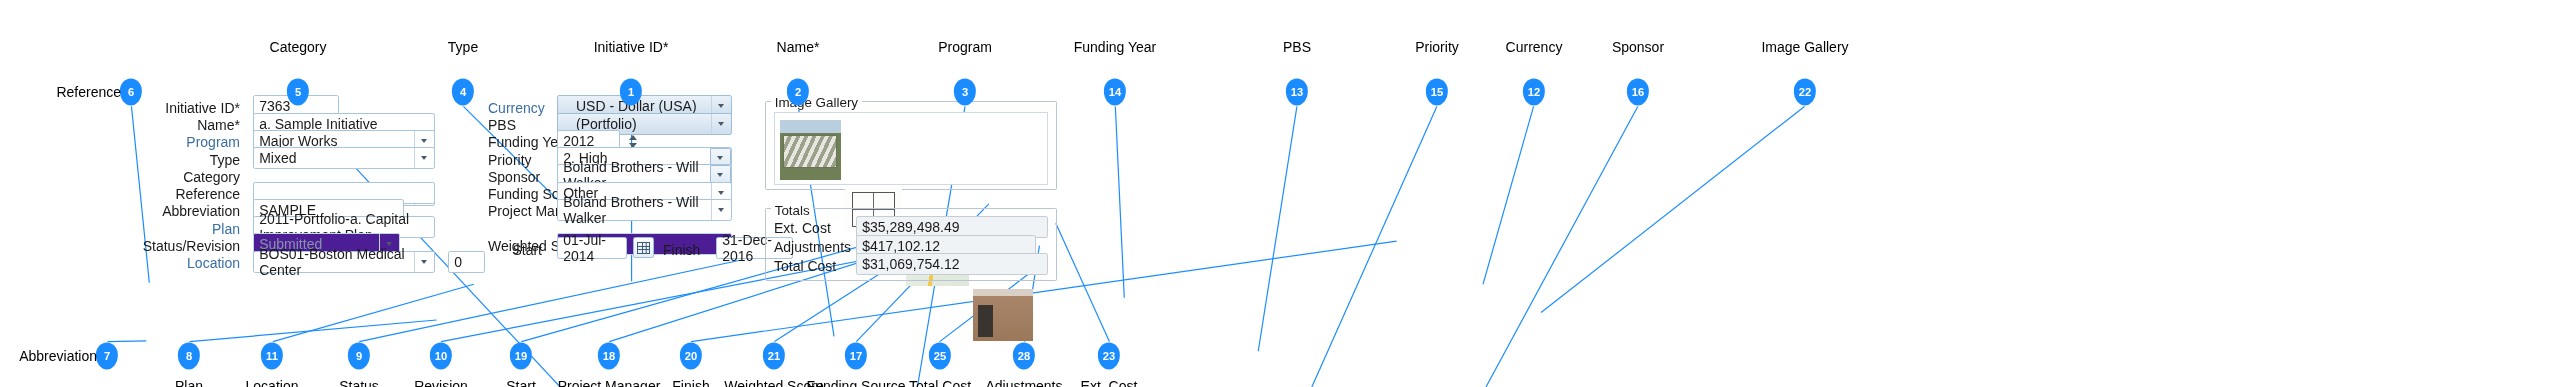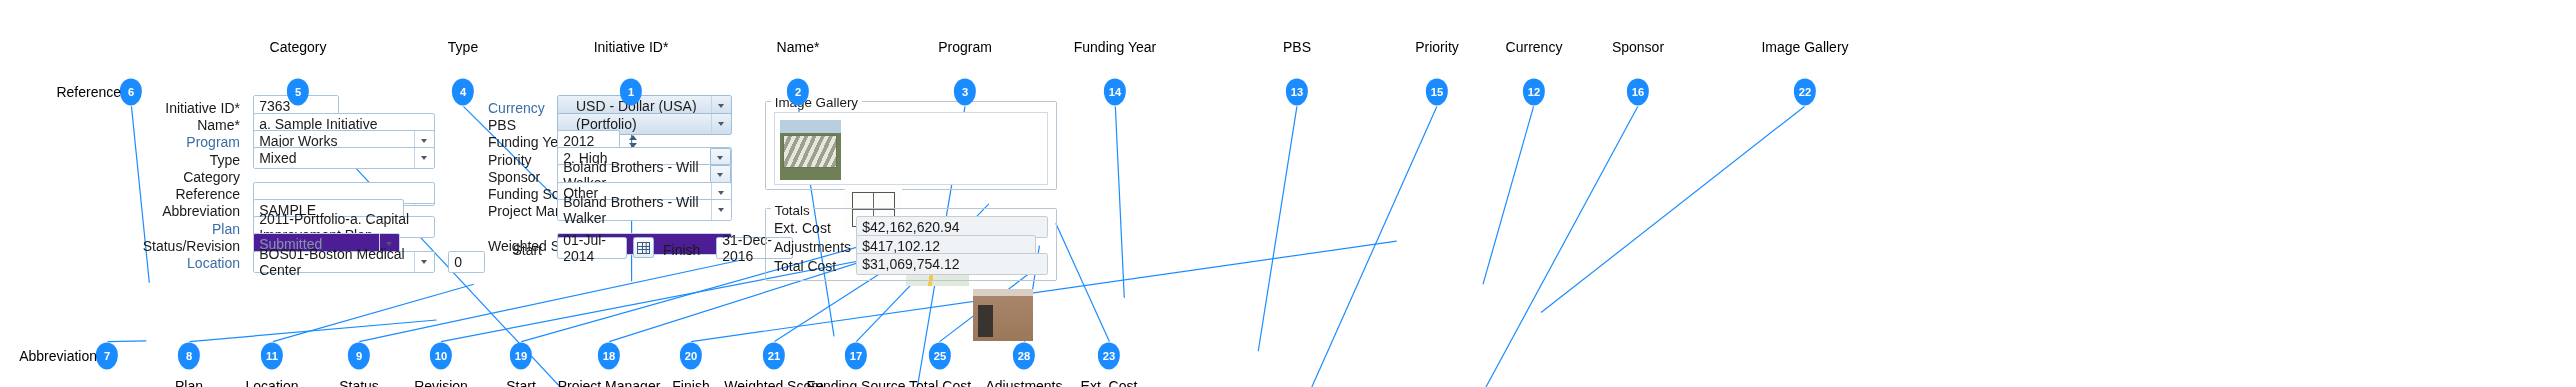--- a/index.html
+++ b/index.html
@@ -312,21 +312,21 @@
           <div class="thumb ph-map" style="left: 131px; top: 6.7px; width: 63px; height: 60px;"></div>
           <div class="thumb ph-brick" style="left: 198px; top: 10.4px; width: 60px; height: 52px;"></div>
         </div>
     </div>
 
     <div class="group" style="left:765px;top:208px;width:292px;height:73px;"></div>
     <div class="group-title" style="left:771px;top:203px;">Totals</div>
     <div id="totals-rows">
         <div class="fld-label" style="left: 774px; top: 220px;">Ext. Cost</div>
         <div class="ctl total" style="left: 856px; top: 216px; width: 192px;">
-          <span>$42,162,620.94</span>
+          <span>$35,289,498.49</span>
         </div>
         <div class="fld-label" style="left: 774px; top: 239px;">Adjustments</div>
         <div class="ctl total" style="left: 856px; top: 235px; width: 180px;">
           <span>$417,102.12</span>
         </div>
         <div class="fld-label" style="left: 774px; top: 258px;">Total Cost</div>
         <div class="ctl total" style="left: 856px; top: 253px; width: 192px;">
           <span>$31,069,754.12</span>
         </div>
       </div>

